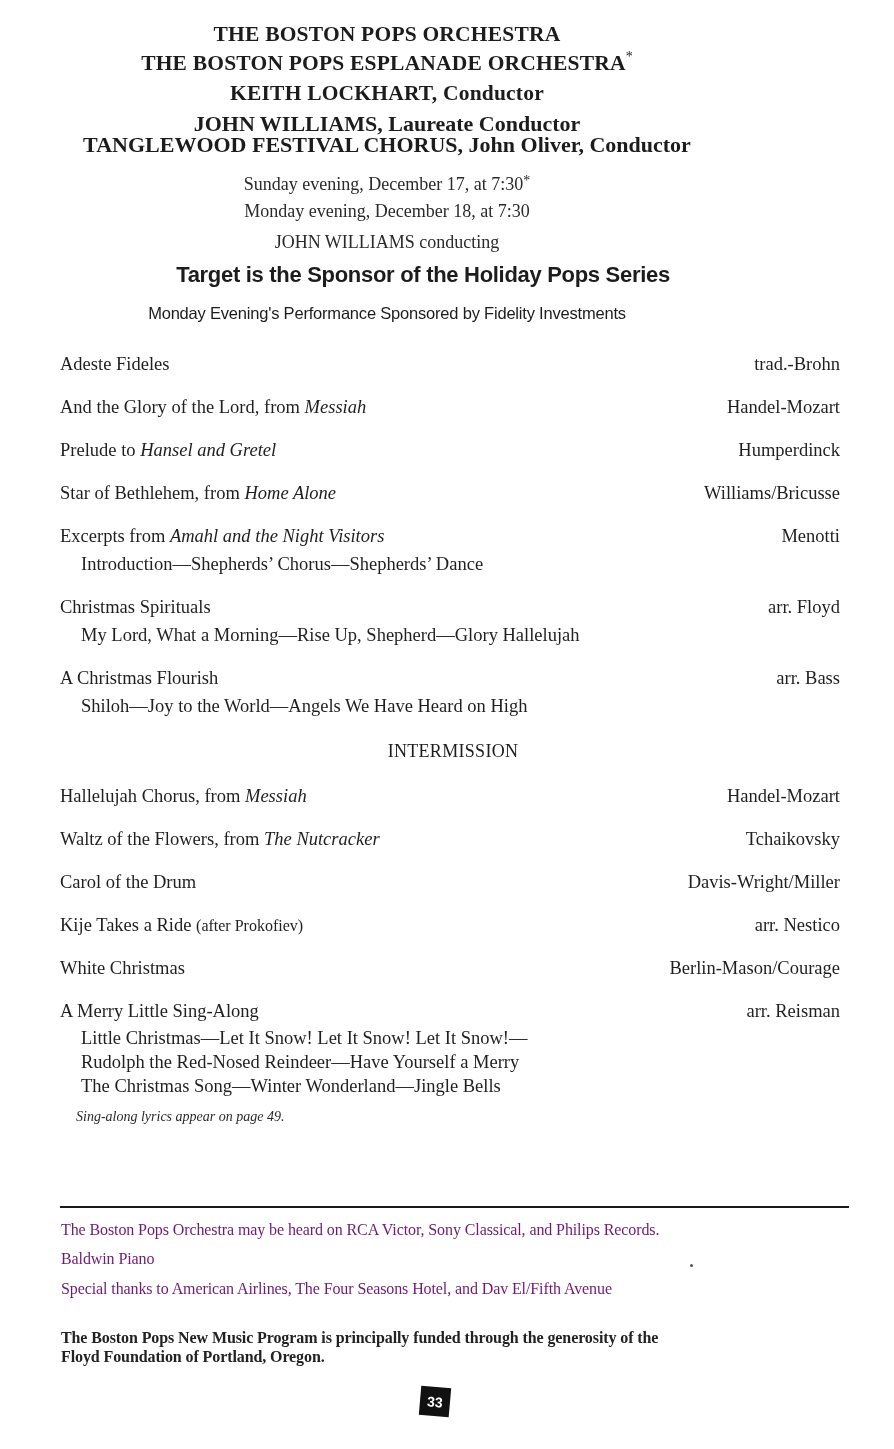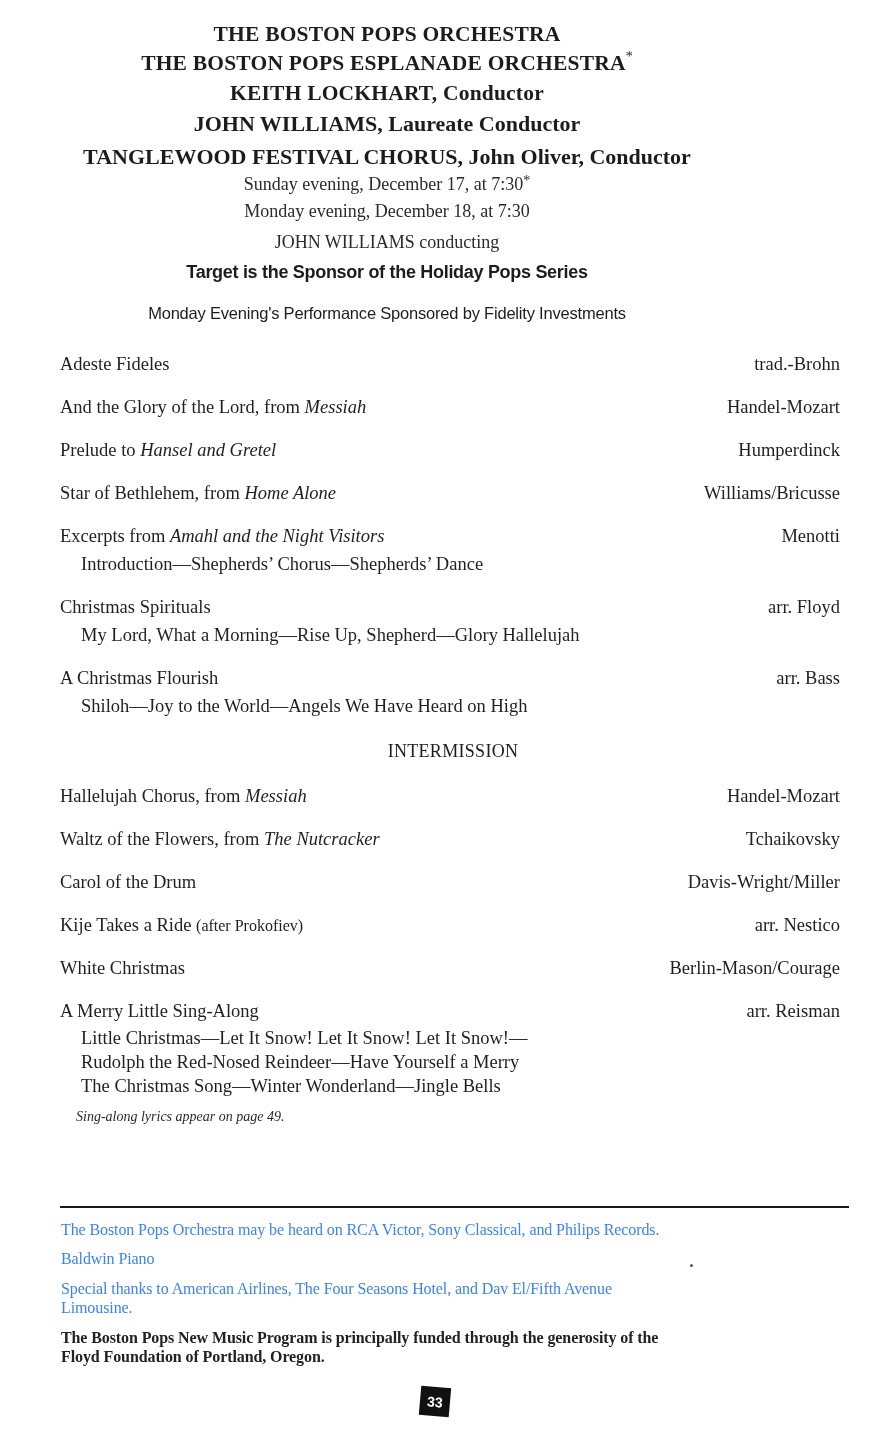--- a/index.html
+++ b/index.html
@@ -38,22 +38,23 @@
       top: -2px;
       font-weight: normal;
     }
     .date {
       font-size: 18px;
       color: #2a2a2a;
     }
     .sans-bold {
       font-family: "Liberation Sans", "DejaVu Sans", sans-serif;
       font-weight: bold;
-      font-size: 18px;
+      font-size: 22px;
       letter-spacing: -0.3px;
+      margin-left: 36px;
     }
     .sans {
       font-family: "Liberation Sans", "DejaVu Sans", sans-serif;
       font-size: 16.5px;
       letter-spacing: -0.2px;
     }
     .row {
       position: absolute;
       left: 60px;
       width: 780px;
@@ -111,21 +112,21 @@
       width: 789px;
       height: 2px;
       background: #1a1a1a;
     }
     .foot {
       position: absolute;
       left: 61px;
       width: 790px;
       font-size: 16px;
       line-height: 19px;
-      color: #3b82f6;
+      color: #701a75;
       letter-spacing: -0.1px;
     }
     .foot.bold { font-weight: bold; color: #222; }
     .dot {
       position: absolute;
       left: 690px;
       top: 1264px;
       width: 3px;
       height: 3px;
       border-radius: 50%;
@@ -158,21 +159,21 @@
   <span>THE BOSTON POPS ESPLANADE ORCHESTRA</span><span class="asterisk">*</span>
 </div>
 <div class="hl h-big" style="top:81px;">
   <span>KEITH LOCKHART,</span>
   <span>Conductor</span>
 </div>
 <div class="hl h-med" style="top:111px;">
   <span>JOHN WILLIAMS,</span>
   <span>Laureate Conductor</span>
 </div>
-<div class="hl h-med" style="top:144px;">
+<div class="hl h-med" style="top:132px;">
   <span>TANGLEWOOD FESTIVAL CHORUS,</span>
   <span>John Oliver, Conductor</span>
 </div>
 <div class="hl date" style="top:174px;">
   <span>Sunday evening, December 17, at 7:30</span><span class="asterisk" style="top:-1px;">*</span>
 </div>
 <div class="hl date" style="top:201px;">
   <span>Monday evening, December 18, at 7:30</span>
 </div>
 <div class="hl date" style="top:232px;">
@@ -247,21 +248,20 @@
 </div>
 
 <div class="note" style="top:1109px;">Sing-along lyrics appear on page 49.</div>
 
 <div class="rule"></div>
 <div class="foot" style="top:1220px;">The Boston Pops Orchestra may be heard on RCA Victor, Sony Classical, and Philips Records.</div>
 <div class="foot" style="top:1249px;">Baldwin Piano</div>
 <div class="dot"></div>
 <div class="foot" style="top:1279px;">
   <div>Special thanks to American Airlines, The Four Seasons Hotel, and Dav El/Fifth Avenue</div>
-  <div>Limousine.</div>
 </div>
 <div class="foot bold" style="top:1328px;">
   <div>The Boston Pops New Music Program is principally funded through the generosity of the</div>
   <div>Floyd Foundation of Portland, Oregon.</div>
 </div>
 
 <div class="page-badge">
   <span>33</span>
 </div>
 

